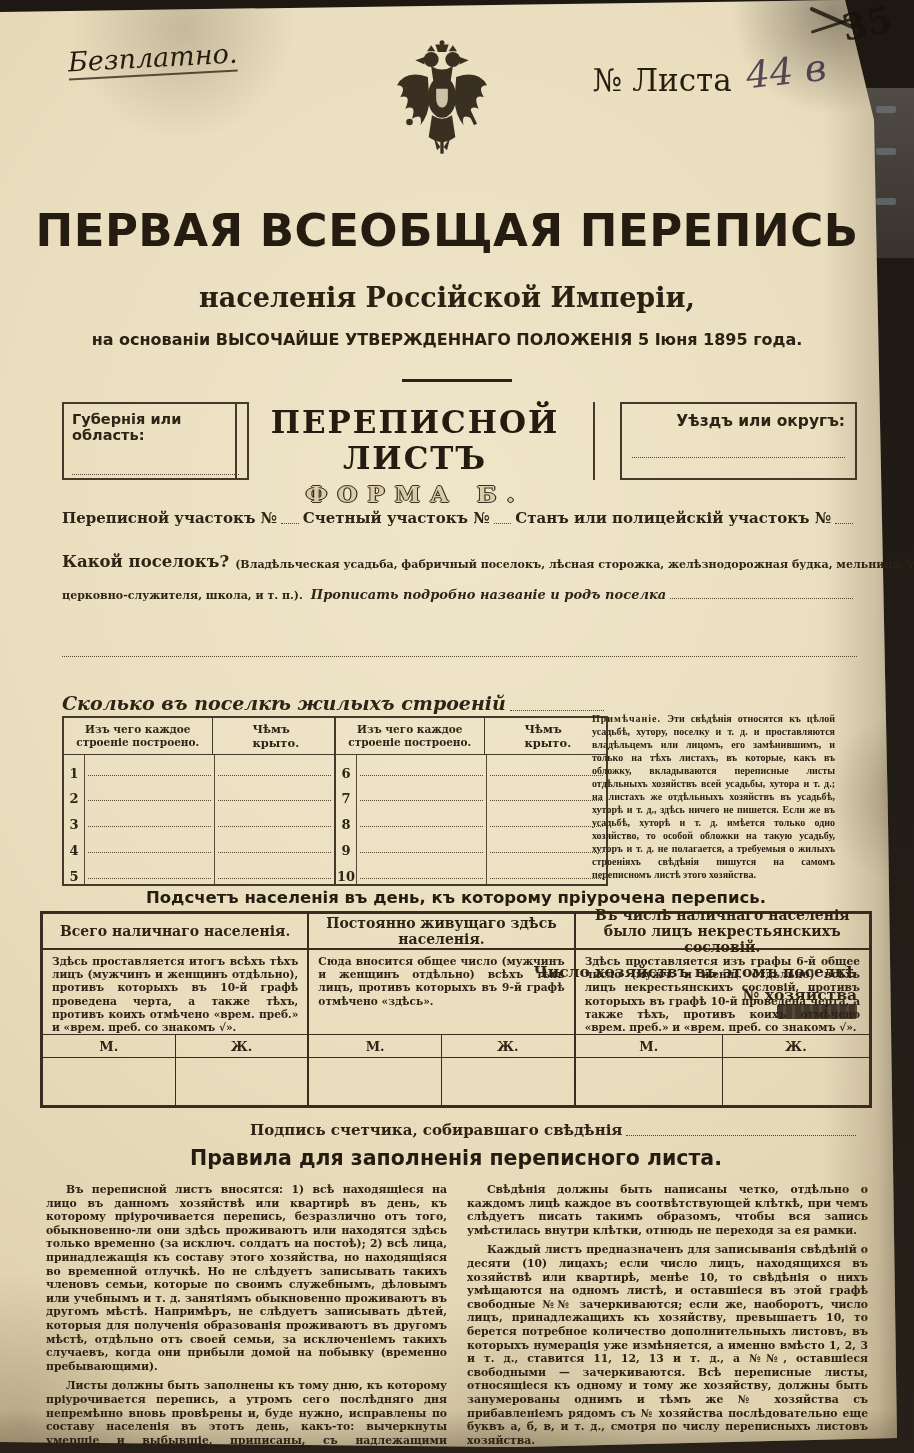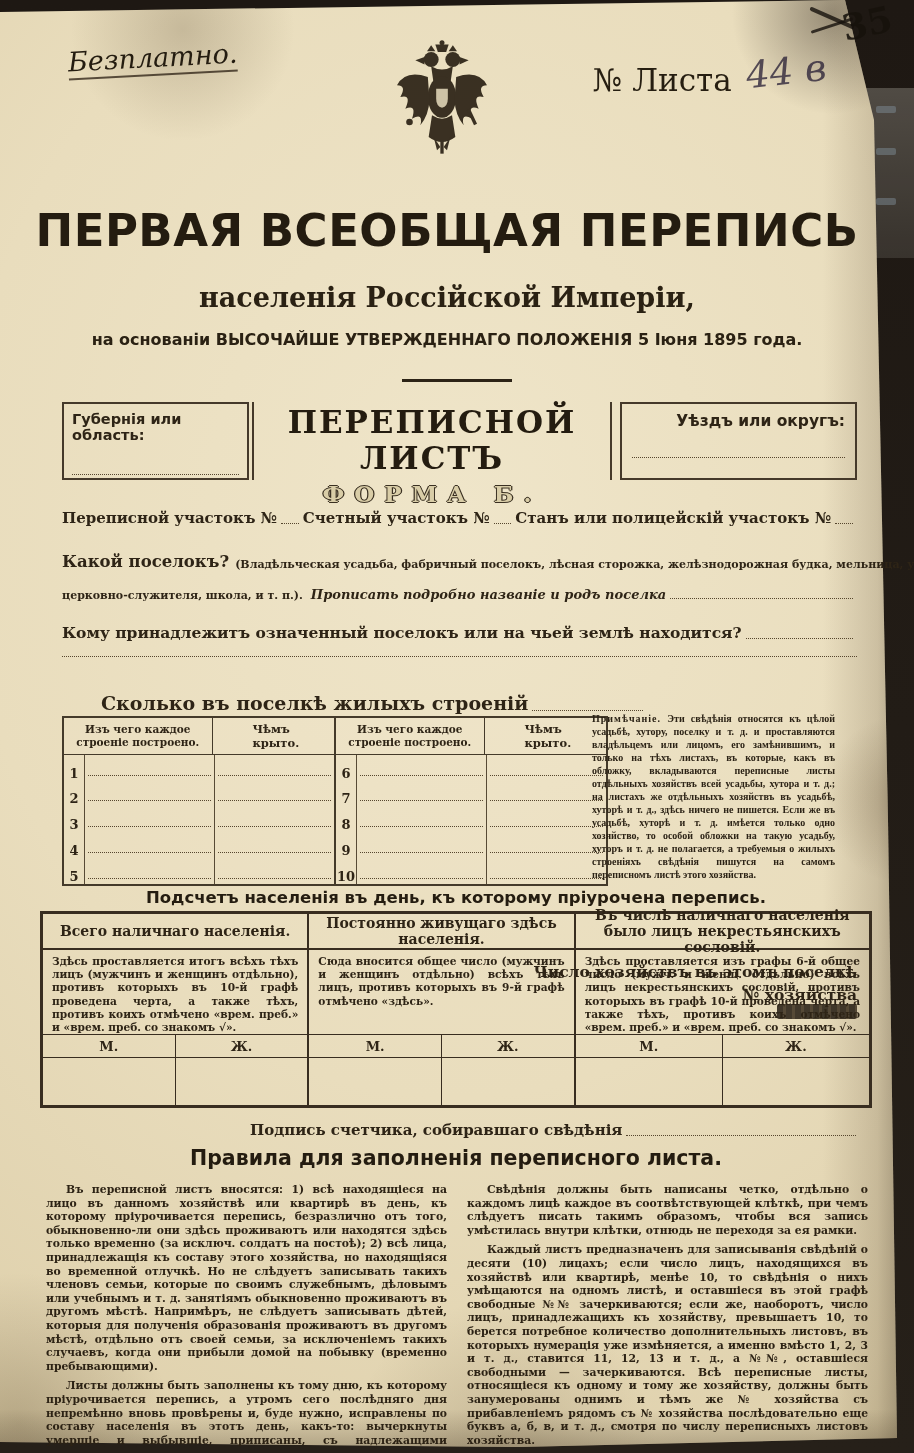--- a/index.html
+++ b/index.html
@@ -48,42 +48,42 @@
   .main-title{left:30px;top:204px;width:834px;text-align:center;
     font-family:"DejaVu Sans",sans-serif;font-weight:bold;font-size:45px;letter-spacing:.5px;color:#241c10;}
   .subtitle{left:30px;top:282px;width:834px;text-align:center;font-size:27px;color:#2a2113;font-weight:bold;}
   .decree{left:30px;top:330px;width:834px;text-align:center;
     font-family:"DejaVu Sans",sans-serif;font-weight:bold;font-size:16px;color:#2a2113;}
   .divider{left:402px;top:379px;width:110px;height:3px;background:#2c2316;}
   
   .box-left{left:62px;top:402px;width:187px;height:78px;border:2px solid #45392a;padding:7px 8px 0 8px;box-sizing:border-box;}
   .box-left .lbl{font-family:"DejaVu Sans",sans-serif;font-weight:bold;font-size:14.5px;}
   .inbox-dots{border-bottom:1.6px dotted #56462e;height:1px;margin-top:30px;}
-  .center-head{left:252px;top:402px;width:360px;height:78px;border-left:2px solid #45392a;border-right:2px solid #45392a;
+  .center-head{left:235px;top:402px;width:360px;height:78px;border-left:2px solid #45392a;border-right:2px solid #45392a;
     box-sizing:border-box;text-align:center;}
   .form-title{font-weight:bold;font-size:31px;letter-spacing:2px;margin-top:2px;color:#241c10;}
   .form-code{font-weight:bold;font-size:23px;letter-spacing:10px;margin-top:4px;color:#d9cda7;
     text-shadow:-1.2px 0 #3a3022, 1.2px 0 #3a3022, 0 -1.2px #3a3022, 0 1.2px #3a3022;}
   .box-right{left:620px;top:402px;width:237px;height:78px;border:2px solid #45392a;padding:8px 10px 0 10px;box-sizing:border-box;text-align:right;}
   .box-right .lbl{font-family:"DejaVu Sans",sans-serif;font-weight:bold;font-size:15.5px;}
   .box-right .inbox-dots{margin-top:26px;}
   
   .precincts{left:62px;top:508px;width:795px;font-weight:bold;font-size:15px;}
   .village{left:62px;top:540px;width:795px;}
   .village .row{display:flex;align-items:flex-end;height:31px;}
   .village .q{font-weight:bold;font-size:16.5px;margin-right:6px;white-space:nowrap;}
   .village .hint{font-weight:bold;font-size:11px;white-space:nowrap;}
   .village .instr{font-style:italic;font-weight:bold;font-size:13px;white-space:nowrap;}
   .owner{left:62px;top:622px;width:795px;font-weight:bold;font-size:15.5px;}
   .owner2{left:62px;top:655px;width:795px;border-bottom:1.6px dotted #56462e;height:1px;}
   .households{left:62px;top:668px;width:795px;font-weight:bold;font-size:15.5px;flex-direction:column;}
   .households .lead{flex:0 0 290px;}
   .stamp{width:80px;height:15px;margin:0 0 2px 4px;border-radius:2px;opacity:.85;filter:blur(.4px);
     background:repeating-linear-gradient(90deg,#241c12 0 6px,#3d3121 6px 9px);}
-  .buildq{left:62px;top:691px;width:546px;font-weight:bold;font-size:19px;margin-left:39px;}
+  .buildq{left:62px;top:691px;width:546px;font-style:italic;font-weight:bold;font-size:19px;}
   
   .btable{left:62px;top:716px;width:546px;height:170px;border:2px solid #443a2a;box-sizing:border-box;display:flex;background:rgba(255,250,235,.06);}
   .bt-half{flex:1;display:flex;flex-direction:column;}
   .bt-half.first{border-right:2px solid #443a2a;}
   .bt-head{display:flex;height:36px;border-bottom:1.5px solid #443a2a;}
   .bt-h1{flex:0 0 55%;border-right:1px solid #443a2a;display:flex;align-items:center;justify-content:center;text-align:center;
     font-weight:bold;font-size:10.5px;line-height:1.2;padding:1px 3px;box-sizing:border-box;}
   .bt-h2{flex:1;display:flex;align-items:center;justify-content:center;font-weight:bold;font-size:11.5px;padding-left:40px;}
   .bt-row{display:flex;height:26px;align-items:flex-end;}
   .bt-num{flex:0 0 20px;text-align:center;font-weight:bold;font-size:13px;border-right:1px solid #574a35;align-self:stretch;display:flex;align-items:flex-end;justify-content:center;}
@@ -195,24 +195,20 @@
       <span class="q">Какой поселокъ?</span>
       <span class="hint">(Владѣльческая усадьба, фабричный поселокъ, лѣсная сторожка, желѣзнодорожная будка, мельница, усадьба священно или</span>
     </div>
     <div class="row">
       <span class="hint">церковно-служителя, школа, и т. п.).</span>
       <span class="instr" style="margin-left:8px">Прописать подробно названіе и родъ поселка</span>
       <span class="dots"></span>
     </div>
   </div>
 
-  <div class="abs owner flexline">
-    <span>Кому принадлежитъ означенный поселокъ или на чьей землѣ находится?</span>
-    <span class="dots"></span>
-  </div>
   <div class="abs owner2"></div>
 
   <div class="abs households flexline">
     <span class="dots lead"></span>
     <span>Число хозяйствъ въ этомъ поселкѣ</span>
     <span class="dots"></span>
     <span>№ хозяйства</span>
     <span class="stamp"></span>
   </div>
 

